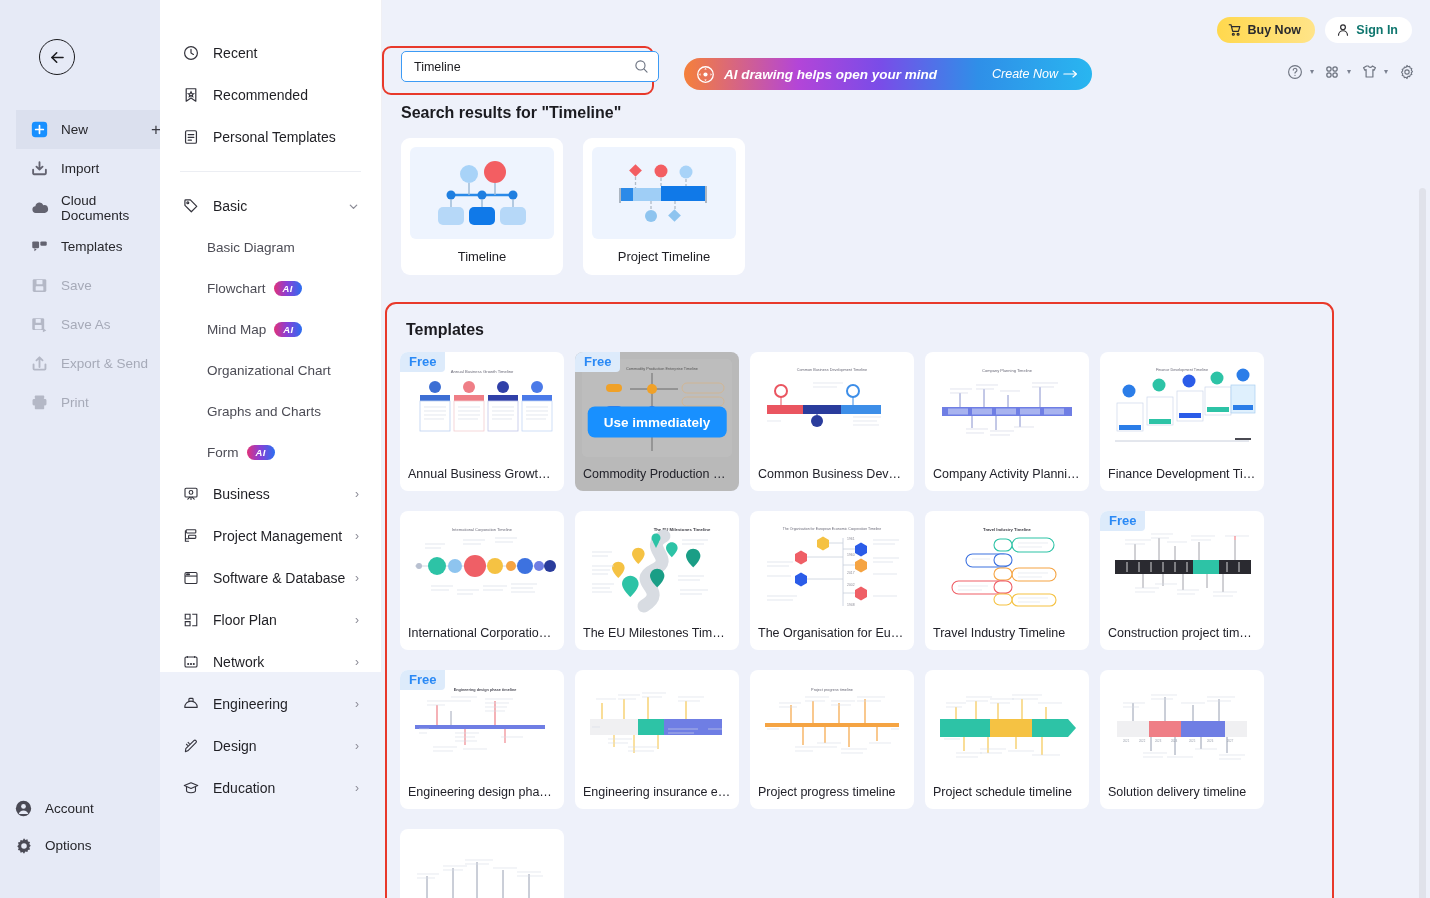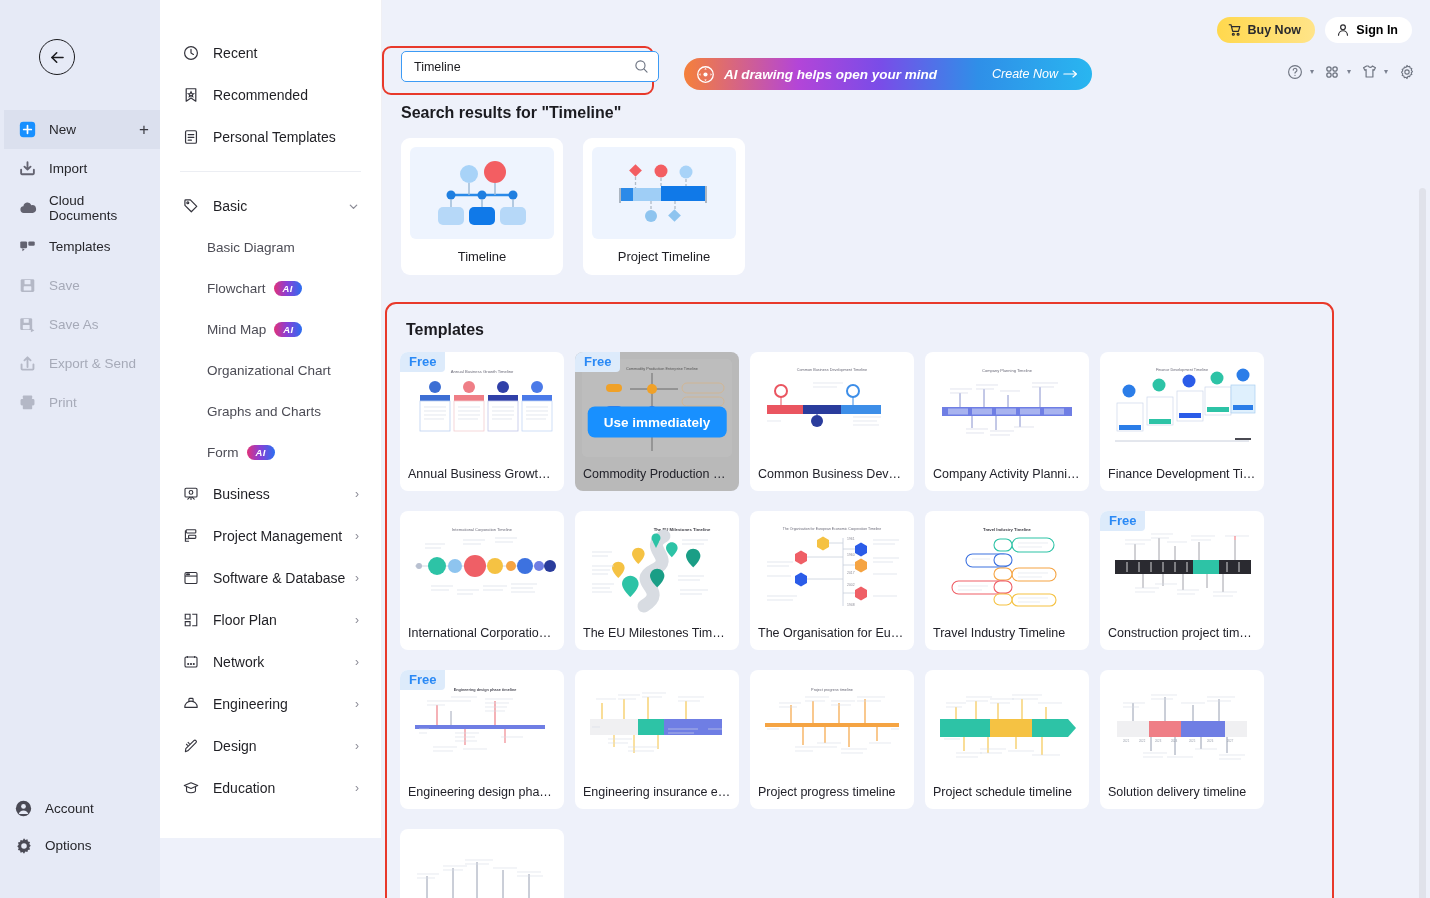--- a/index.html
+++ b/index.html
@@ -16,36 +16,36 @@
     width: 160px; height: 898px; background: #e6eaf6;
     position: relative; flex: 0 0 160px;
   }
   .back-btn {
     position: absolute; left: 39px; top: 39px;
     width: 36px; height: 36px; border-radius: 50%;
     border: 1.8px solid #1b1b1f; background: transparent;
     display: flex; align-items: center; justify-content: center;
     cursor: pointer;
   }
-  .rail-list { position: absolute; top: 110px; left: 4px; width: 160px; }
+  .rail-list { position: absolute; top: 110px; left: 16px; width: 160px; }
   .rail-item {
     display: flex; align-items: center; gap: 12px;
     height: 39px; padding: 0 14px; font-size: 13.5px; color: #26262b;
     cursor: pointer; position: relative;
   }
   .rail-item.active { background: #dbe0ee; }
   .rail-item.disabled { color: #a6aab8; cursor: default; }
   .rail-ico { width: 19px; height: 19px; flex: 0 0 19px; display: flex; align-items:center; justify-content:center; }
   .rail-plus { position: absolute; right: 15px; font-size: 17px; color: #3a3a42; line-height: 1; font-weight: 300;}
   .rail-bottom { position: absolute; bottom: 34px; left: 0; width: 160px; }
   .rail-bottom .rail-item { height: 37px; }
 
   
   .catpanel {
-    width: 222px; height: 838px; background: #ffffff;
+    width: 222px; height: 672px; background: #ffffff;
     flex: 0 0 222px; position: relative; padding-top: 32px;
     border-right: 1px solid #f0f0f4;
   }
   .cat-item {
     display: flex; align-items: center; gap: 14px;
     height: 42px; padding: 0 22px 0 22px; font-size: 14px; color: #1f1f24;
     cursor: pointer; position: relative;
   }
   .cat-ico { width: 17px; height: 17px; flex: 0 0 17px; display:flex; align-items:center; justify-content:center; }
   .cat-sub {
@@ -69,21 +69,21 @@
   .buy-now {
     position: absolute; right: 115px; top: 17px;
     display: flex; align-items: center; gap: 6px;
     background: linear-gradient(90deg,#ffd84d,#ffe489); color: #2a2a2e;
     font-size: 12.5px; font-weight: bold; border-radius: 15px;
     padding: 6px 14px 6px 11px; cursor: pointer; border: none;
   }
   .sign-in {
     position: absolute; right: 18px; top: 17px;
     display: flex; align-items: center; gap: 6px;
-    background: #fff; color: #000000; font-size: 12.5px; font-weight: bold;
+    background: #fff; color: #0f766e; font-size: 12.5px; font-weight: bold;
     border-radius: 15px; padding: 6px 14px 6px 11px; cursor: pointer; border: none;
   }
   .search-wrap { position: absolute; left: 19px; top: 51px; width: 258px; }
   .search-box {
     display: flex; align-items: center; width: 258px; height: 31px;
     background: #fff; border: 1.4px solid #3d9bf5; border-radius: 5px;
     padding: 0 9px 0 12px;
   }
   .search-box input {
     flex: 1; border: none; outline: none; font-size: 12.5px; color: #1c1c20;

